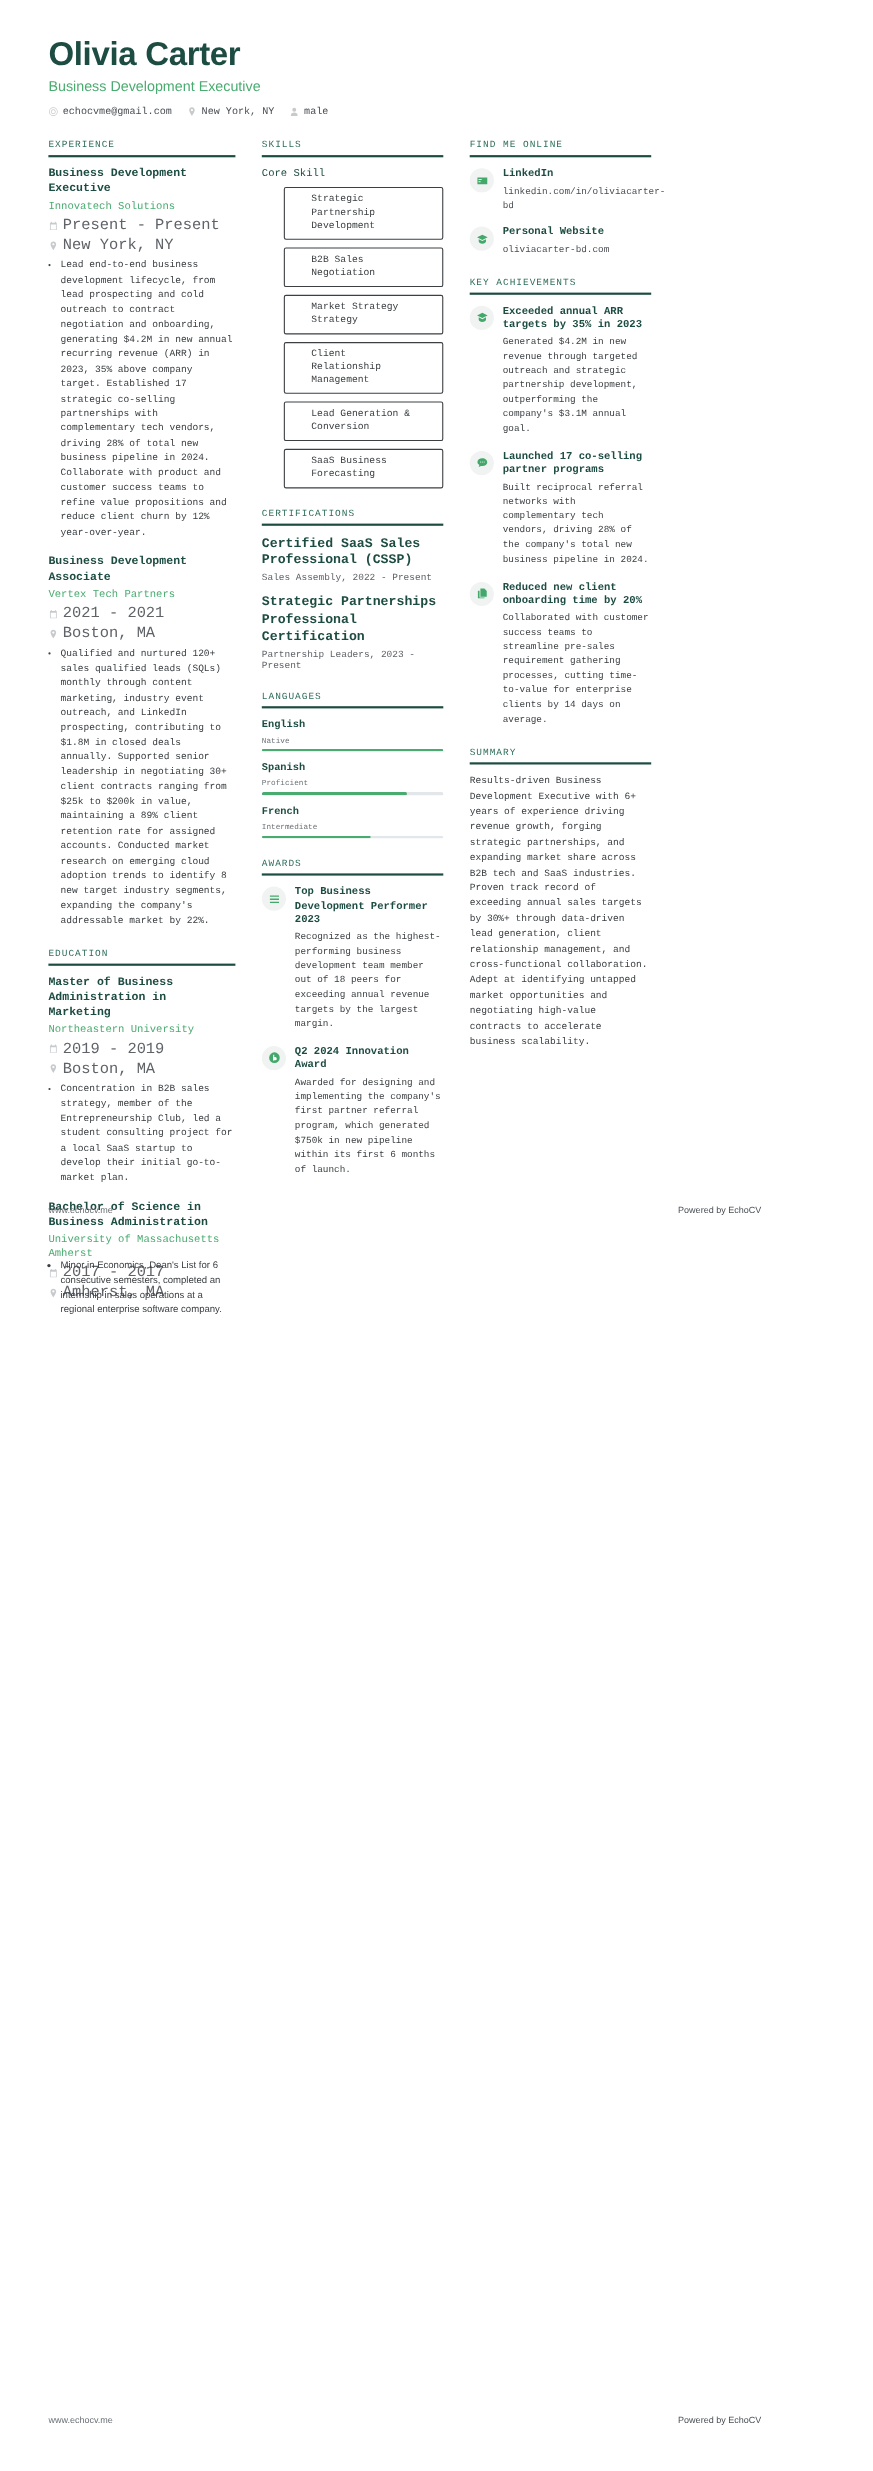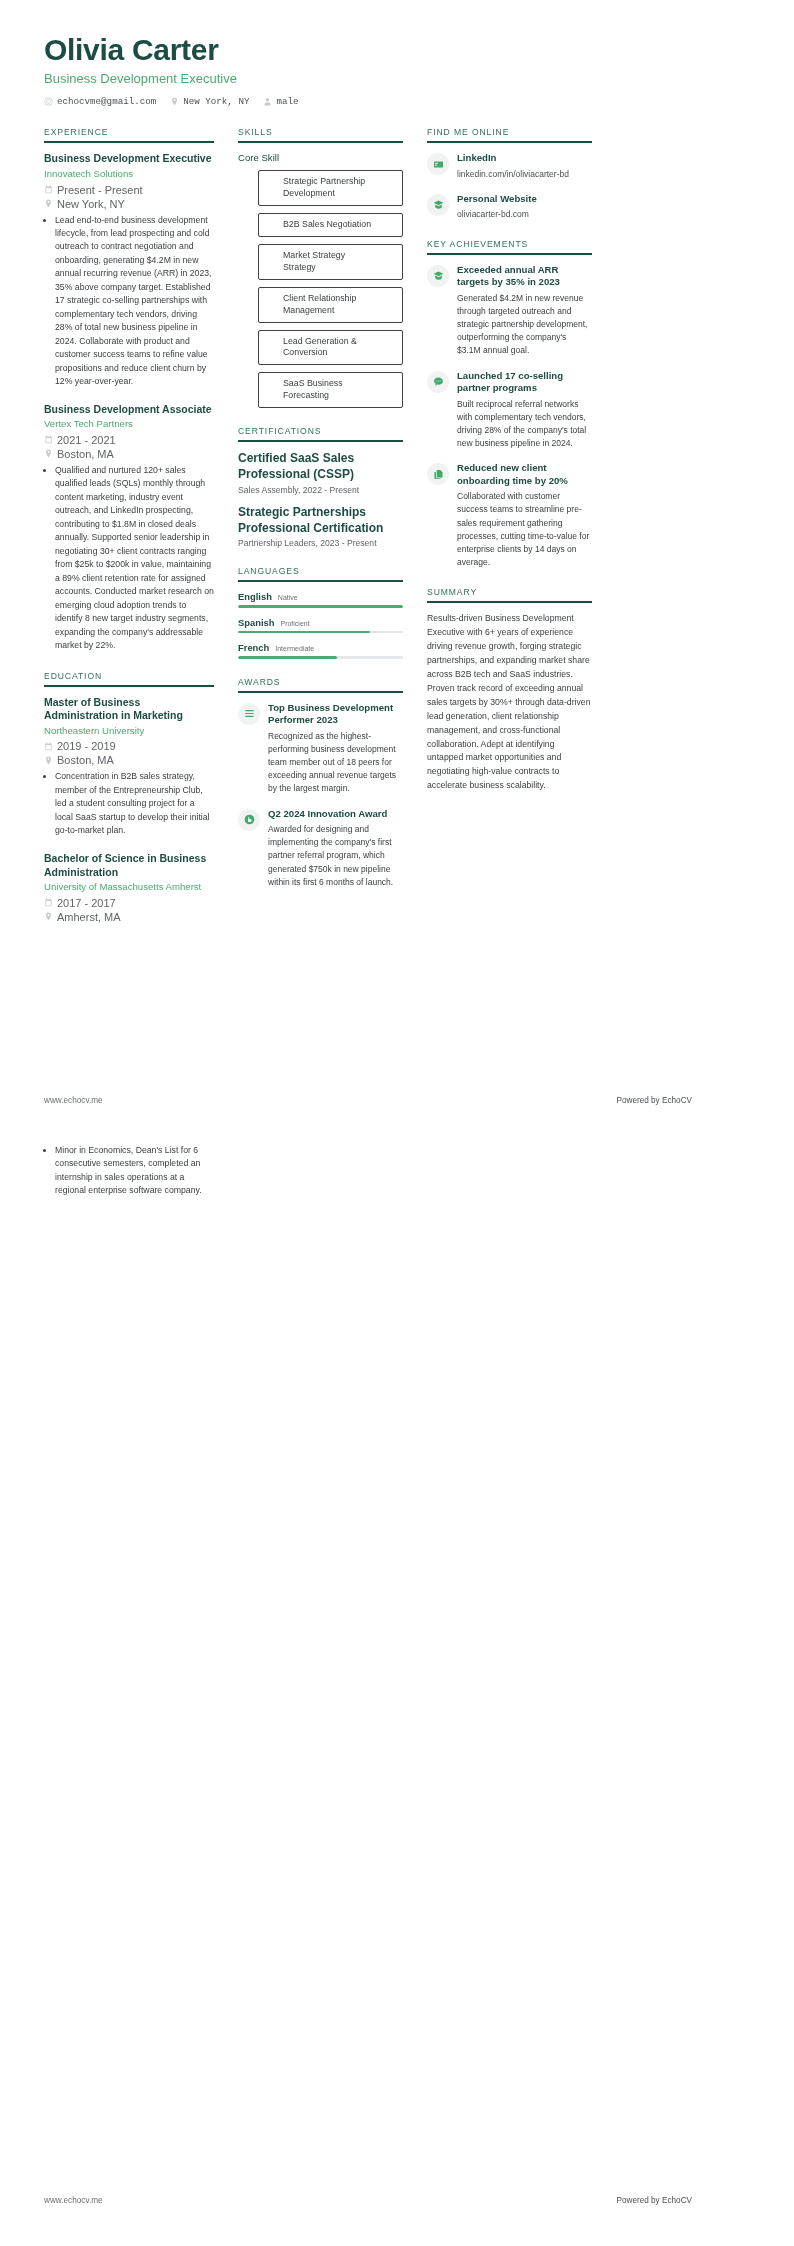--- a/index.html
+++ b/index.html
@@ -65,42 +65,42 @@
     color: #2f6e5c;
     font-weight: 500;
     margin: 0 0 4px 0;
     text-transform: uppercase;
   }
   .sec-rule {
     height: 2px;
     background: #1d4c42;
     margin-bottom: 9px;
   }
-  .sec { margin-bottom: 18px; }
+  .sec { margin-bottom: 18px; font-family: Liberation Mono, monospace; }
 
   
   .job { margin-bottom: 14px; }
   .job-title {
     font-size: 10.5px;
     font-weight: bold;
     color: #1d4c42;
     line-height: 1.3;
     margin: 0 0 2px 0;
   }
   .job-org {
     font-size: 9.6px;
     color: #4aab70;
     margin: 0 0 3px 0;
     line-height: 1.3;
   }
   .meta-line {
     display: flex;
     align-items: center;
     gap: 4px;
-    font-size: 11px;
+    font-size: 14px;
     color: #5f6368;
     margin-bottom: 2px;
   }
   .bullets { margin: 4px 0 0 0; padding: 0 0 0 11px; }
   .bullets li {
     font-size: 8.7px;
     line-height: 1.55;
     color: #3c4043;
     margin-bottom: 3px;
   }
@@ -136,20 +136,21 @@
   }
   .cert-meta { font-size: 8.6px; color: #5f6368; }
 
   
   .lang { margin-bottom: 9px; }
   .lang-row {
     display: flex;
     align-items: baseline;
     gap: 6px;
     margin-bottom: 3px;
+    flex-direction: column;
   }
   .lang-name { font-size: 9.4px; font-weight: bold; color: #1d4c42; }
   .lang-level { font-size: 7px; color: #6b7075; }
   .lang-track {
     height: 2.5px;
     background: #e4e7e9;
     border-radius: 2px;
     overflow: hidden;
   }
   .lang-fill { height: 100%; background: #4aab70; border-radius: 2px; }

